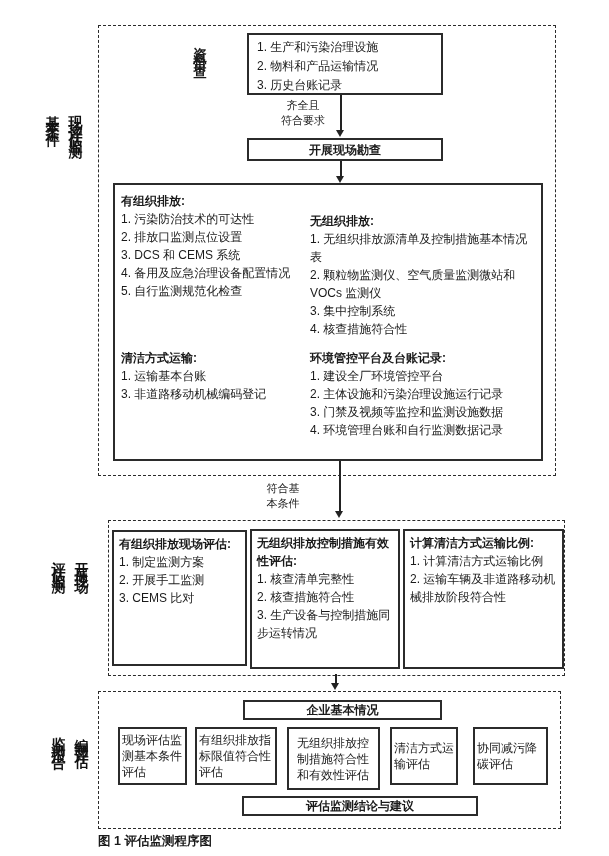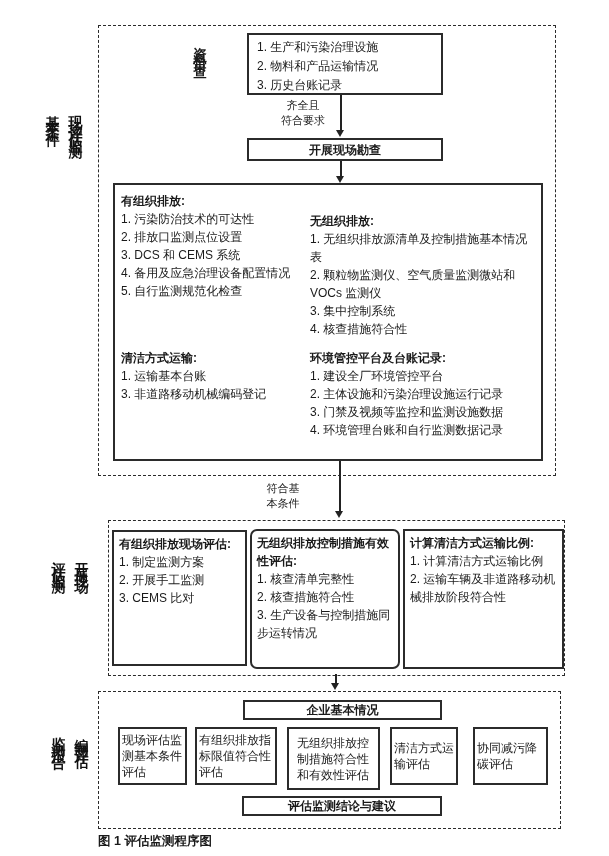--- a/index.html
+++ b/index.html
@@ -104,21 +104,21 @@
     <span class="vcol">开展现场</span>
   </div>
 
   <div class="box sbox" style="left:112px;top:530px;width:135px;height:136px;">
     <div class="sbox-title">有组织排放现场评估:</div>
     <div>1. 制定监测方案</div>
     <div>2. 开展手工监测</div>
     <div>3. CEMS 比对</div>
   </div>
 
-  <div class="box sbox" style="left:250px;top:529px;width:150px;height:140px;border-radius:7px;">
+  <div class="box sbox" style="left:250px;top:529px;width:150px;height:140px;">
     <div class="sbox-title">无组织排放控制措施有效性评估:</div>
     <div>1. 核查清单完整性</div>
     <div>2. 核查措施符合性</div>
     <div>3. 生产设备与控制措施同步运转情况</div>
   </div>
 
   <div class="box sbox" style="left:403px;top:529px;width:161px;height:140px;">
     <div class="sbox-title">计算清洁方式运输比例:</div>
     <div>1. 计算清洁方式运输比例</div>
     <div>2. 运输车辆及非道路移动机械排放阶段符合性</div>
@@ -135,17 +135,17 @@
   </div>
 
   <div class="box cbox bold" style="left:243px;top:700px;width:199px;height:20px;">企业基本情况</div>
 
   <div class="box cbox" style="left:118px;top:727px;width:69px;height:58px;padding:2px;">现场评估监测基本条件评估</div>
   <div class="box cbox" style="left:195px;top:727px;width:82px;height:58px;padding:2px;">有组织排放指标限值符合性评估</div>
   <div class="box cbox" style="left:287px;top:727px;width:93px;height:63px;padding:8px;">无组织排放控制措施符合性和有效性评估</div>
   <div class="box cbox" style="left:390px;top:727px;width:68px;height:58px;padding:2px;">清洁方式运输评估</div>
   <div class="box cbox" style="left:473px;top:727px;width:75px;height:58px;padding:2px;">协同减污降碳评估</div>
 
-  <div class="box cbox bold" style="left:242px;top:796px;width:200px;height:20px;">评估监测结论与建议</div>
+  <div class="box cbox bold" style="left:242px;top:796px;width:236px;height:20px;">评估监测结论与建议</div>
 
   <div class="caption">图 1  评估监测程序图</div>
 
 </div>
 
 </body></html>

